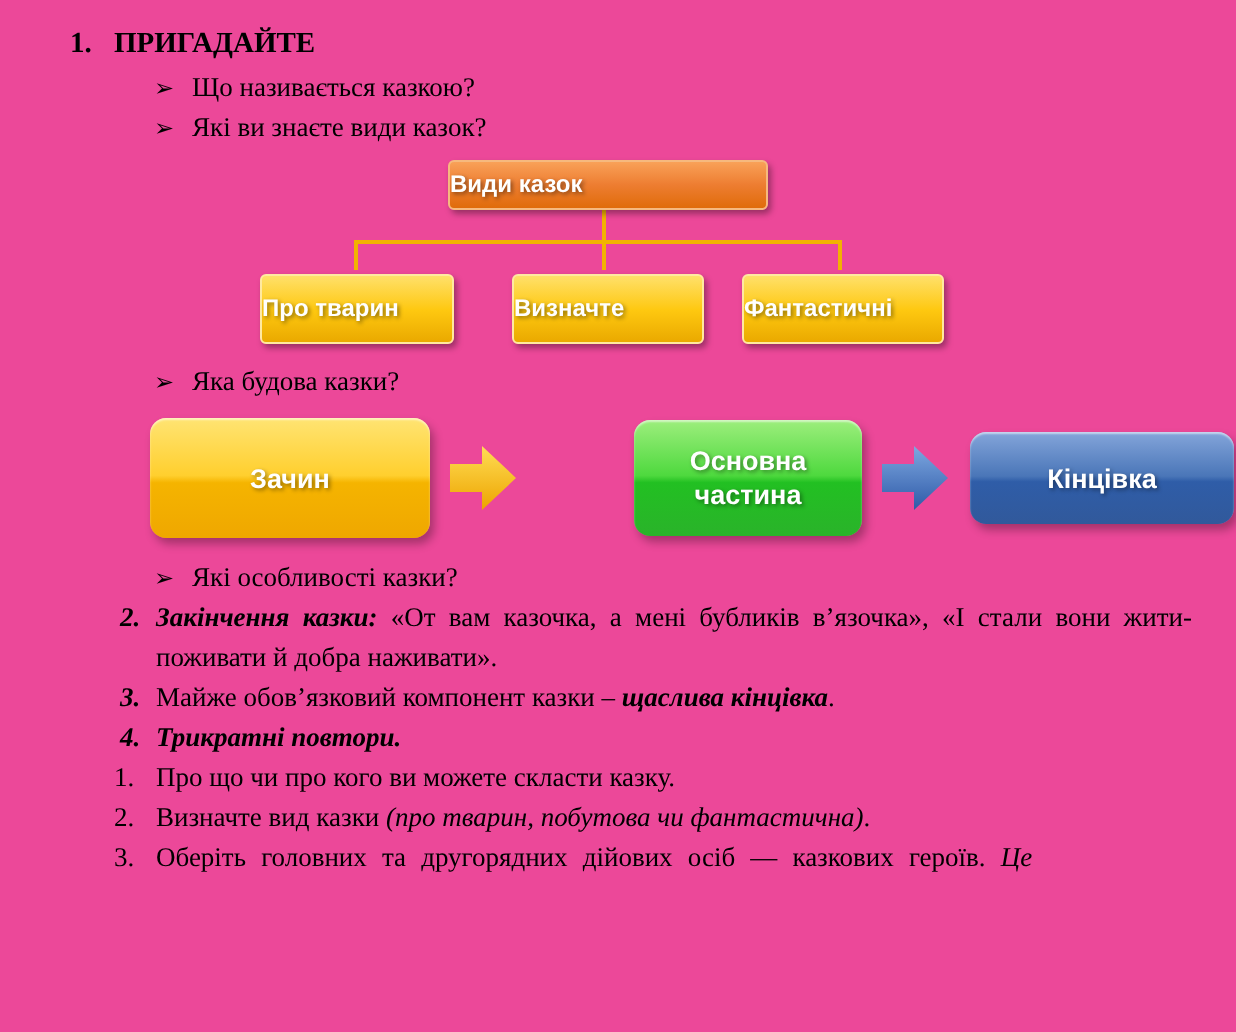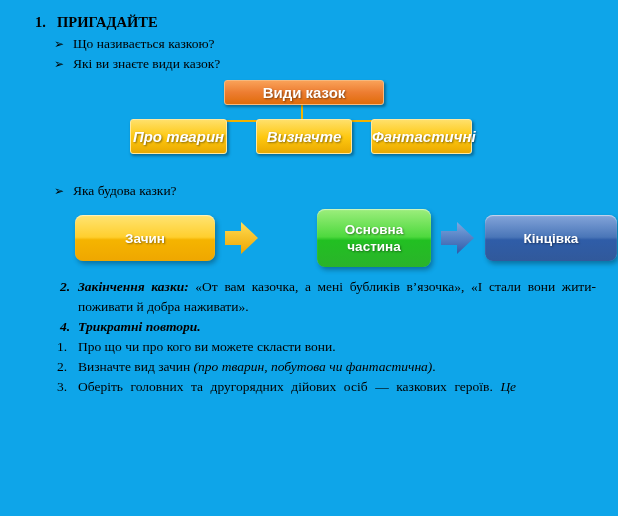--- a/index.html
+++ b/index.html
@@ -1,65 +1,64 @@
 <!DOCTYPE html>
 <html><head>
 <meta charset="utf-8">
 <style>
   html,body{margin:0;padding:0;background:#fff;}
   .page{
-    width:618px;height:516px;background:#0ea5e9;overflow:hidden;position:relative;
+    width:618px;height:516px;background:#ec4899;overflow:hidden;position:relative;
     font-family:"Liberation Serif", serif;font-size:13.5px;color:#000;line-height:20px;
   }
   .heading{margin:12px 0 2px 35px;font-weight:bold;font-size:14.5px;}
   .heading .hnum{display:inline-block;width:22px;}
-  .bullet{margin-left:54px;margin-right:22px;padding-left:19px;text-indent:-19px;}
+  .bullet{margin-left:77px;margin-right:22px;padding-left:19px;text-indent:-19px;}
   .bmark{display:inline-block;width:19px;text-indent:0;font-size:12px;}
   .item{margin-left:60px;margin-right:22px;padding-left:18px;text-indent:-18px;text-align:justify;}
   .item .num{display:inline-block;width:18px;text-indent:0;}
   .s2item{margin-left:57px;margin-right:22px;padding-left:21px;text-indent:-21px;}
   .s2item .num{display:inline-block;width:21px;text-indent:0;}
   .bi{font-weight:bold;font-style:italic;}
   .it{font-style:italic;}
   .spread{word-spacing:4.2px;}
 
   
   .orgchart{position:relative;height:92px;margin:6px 0 9px 0;font-family:"Liberation Sans", sans-serif;}
   .obox{
-    position:absolute;color:#fff;font-weight:bold;font-size:15px;text-align:center;
+    position:absolute;color:#fff;font-weight:bold;font-size:12px;
     text-shadow:1px 1px 2px rgba(0,0,0,.45);border-radius:3px;
     box-shadow:1.5px 2px 3px rgba(0,0,0,.35);
   }
   .rootbox{
     left:224px;top:0;width:158px;height:23px;line-height:23px;
     background:linear-gradient(180deg,#f9a158 0%,#ed7d31 50%,#e06c0a 100%);
     border:1px solid #f6b97e;
   }
   .childbox{
-    top:39px;height:33px;line-height:33px;
+    top:57px;height:33px;line-height:33px;
     background:linear-gradient(180deg,#ffe06a 0%,#fec810 52%,#eaa900 100%);
     border:1px solid #ffe9a0;
-    font-style:italic;
   }
   .c1{left:130px;width:95px;}
   .c2{left:256px;width:94px;}
   .c3{left:371px;width:99px;}
   .cline{position:absolute;background:#f2b200;}
   .lv{width:2px;}
   .lh{height:2px;}
 
   
   .flowchart{display:flex;align-items:center;gap:10px;margin:8px 0 10px 75px;font-family:"Liberation Sans", sans-serif;}
   .step{
     color:#fff;font-weight:bold;font-size:13.5px;text-align:center;border-radius:8px;
     display:flex;align-items:center;justify-content:center;line-height:17px;
     text-shadow:1px 1px 2px rgba(0,0,0,.4);
     box-shadow:2px 3px 5px rgba(0,0,0,.3), inset 0 1px 1px rgba(255,255,255,.55);
   }
-  .step-yellow{width:140px;height:46px;background:linear-gradient(180deg,#ffe473 0%,#ffcf2e 48%,#f5b400 54%,#efa700 100%);}
+  .step-yellow{width:140px;height:60px;background:linear-gradient(180deg,#ffe473 0%,#ffcf2e 48%,#f5b400 54%,#efa700 100%);}
   .step-green{width:102px;height:58px;background:linear-gradient(180deg,#9dee7d 0%,#4ed93e 48%,#22c022 54%,#2ab32a 100%);padding:0 6px;margin-left:48px;}
   .step-blue{width:132px;height:46px;background:linear-gradient(180deg,#84a5da 0%,#4a76b8 48%,#2f5da8 54%,#31599b 100%);}
   .flow-arrow{flex:0 0 auto;}
 
   .sec2{margin-top:20px;}
 </style>
 </head>
 <body>
 
 <div class="page">
@@ -108,36 +107,42 @@
         <linearGradient id="gArrowBlue" x1="0" y1="0" x2="0" y2="1">
           <stop offset="0" stop-color="#7ea8e0"></stop>
             <stop offset="1" stop-color="#2e5aa8"></stop>
         </linearGradient>
       </defs>
       <polygon points="0,12 16,12 16,3 33,19 16,35 16,26 0,26" fill="url(#gArrowBlue)"></polygon>
     </svg>
     <div class="step step-blue">Кінцівка</div>
   </div>
 
+  <div class="bullet">
+    <span class="bmark">➢</span><span>Які особливості казки?</span>
+  </div>
 
   <div>
     <div class="item">
       <span class="num bi">2.</span><span class="bi">Закінчення казки:</span><span> «От вам казочка, а мені бубликів в’язочка», «І стали вони жити-поживати й добра наживати».</span>
+    </div>
+    <div class="item">
+      <span class="num bi">3.</span><span>Майже обов’язковий компонент казки – </span><span class="bi">щаслива кінцівка</span><span>.</span>
     </div>
     <div class="item">
       <span class="num bi">4.</span><span class="bi">Трикратні повтори.</span>
     </div>
   </div>
 
 
   <div>
     <div class="s2item">
-      <span class="num">1.</span><span>Про що чи про кого ви можете скласти вони.</span>
+      <span class="num">1.</span><span>Про що чи про кого ви можете скласти казку.</span>
     </div>
     <div class="s2item">
-      <span class="num">2.</span><span>Визначте вид зачин </span><span class="it">(про тварин, побутова чи фантастична)</span><span>.</span>
+      <span class="num">2.</span><span>Визначте вид казки </span><span class="it">(про тварин, побутова чи фантастична)</span><span>.</span>
     </div>
     <div class="s2item spread">
       <span class="num">3.</span><span>Оберіть головних та другорядних дійових осіб — казкових героїв. </span><span class="it">Це</span>
     </div>
   </div>
 
 </div>
 
 </body></html>

